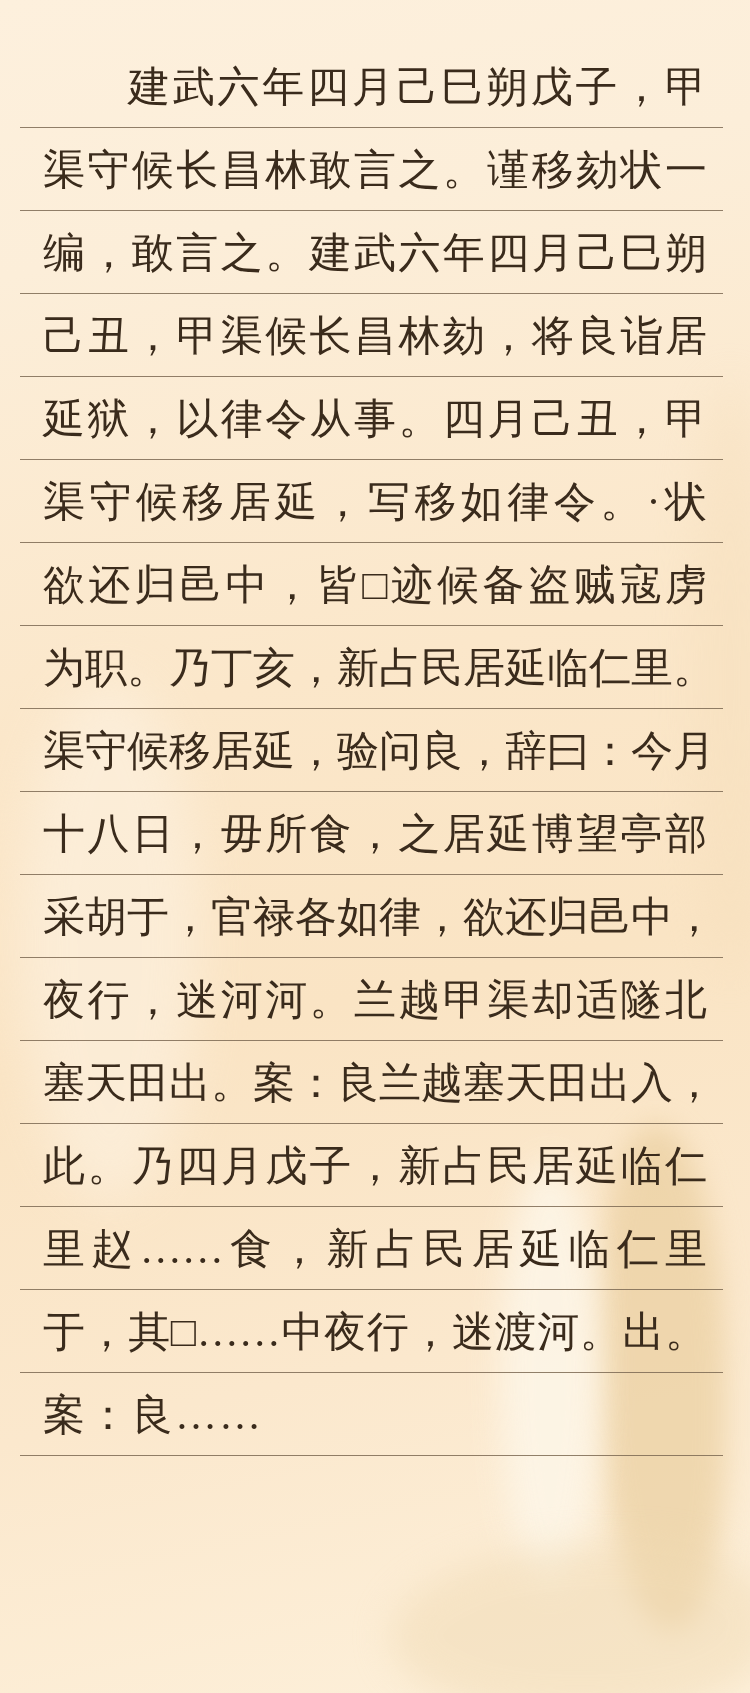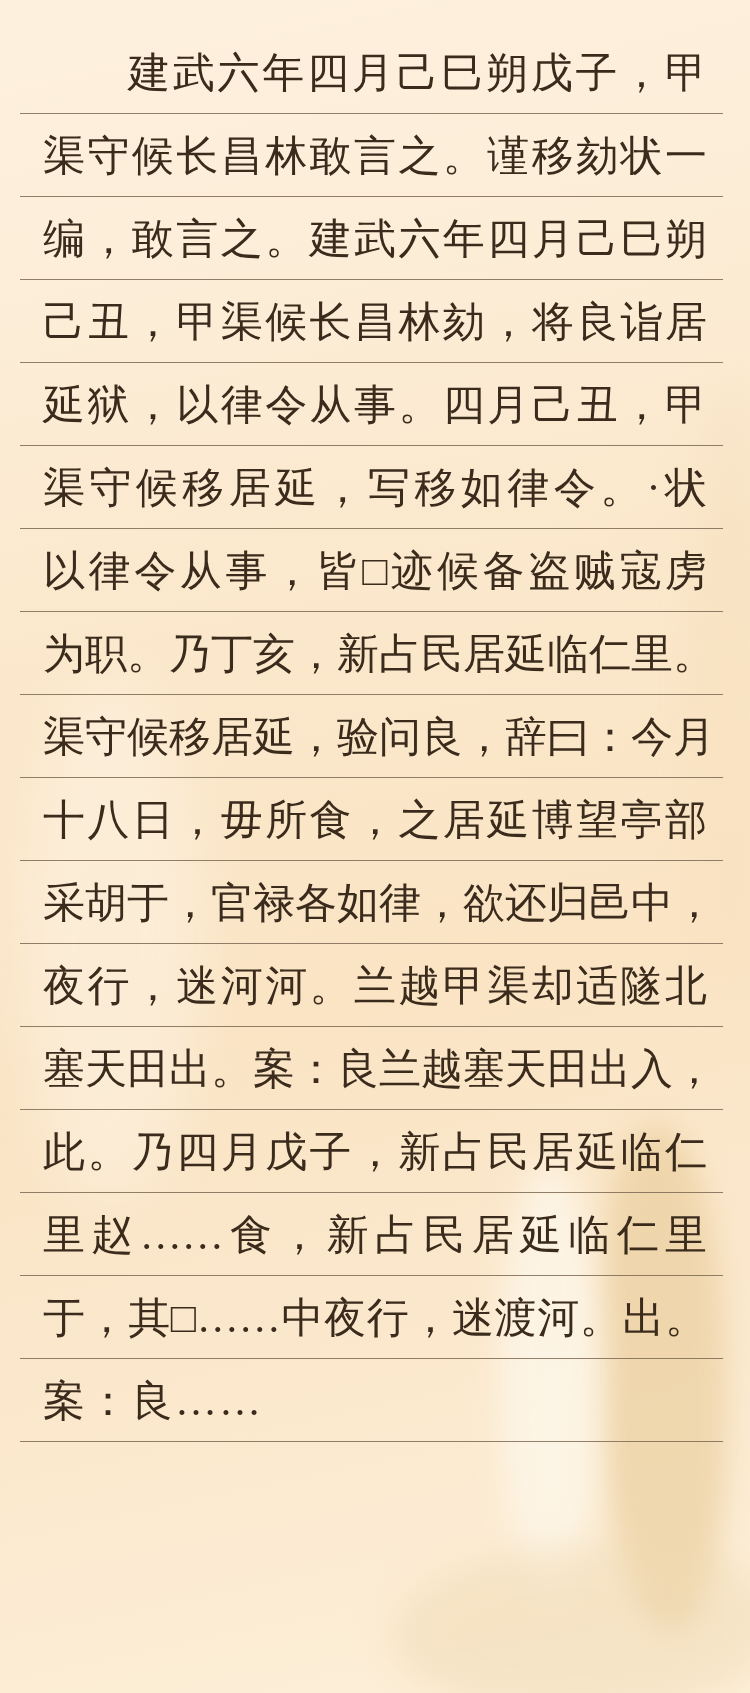--- a/index.html
+++ b/index.html
@@ -66,21 +66,21 @@
     left: 20px; top: 680px;
     width: 180px; height: 520px;
     background: #fdf3e4;
     border-radius: 50%;
     filter: blur(24px);
     opacity: 0.55;
   }
   .text-block {
     position: absolute;
     left: 20px;
-    top: 31px;
+    top: 45px;
     width: 703px;
   }
   .row {
     box-sizing: border-box;
     height: 83px;
     line-height: 84px;
     padding-left: 23px;
     padding-right: 16px;
     border-bottom: 1px solid rgba(125, 106, 83, 0.85);
     font-size: 42px;
@@ -108,21 +108,21 @@
   <div class="wm wm-light-left"></div>
   <div class="wm wm-bottom-wash"></div>
 
   <div class="text-block">
     <div class="row first"><span>建武六年四月己巳朔戊子，甲</span></div>
     <div class="row"><span>渠守候长昌林敢言之。谨移劾状一</span></div>
     <div class="row"><span>编，敢言之。建武六年四月己巳朔</span></div>
     <div class="row"><span>己丑，甲渠候长昌林劾，将良诣居</span></div>
     <div class="row"><span>延狱，以律令从事。四月己丑，甲</span></div>
     <div class="row"><span>渠守候移居延，写移如律令。·状</span></div>
-    <div class="row"><span>以律令从事，皆□迹候备盗贼寇虏</span></div>
+    <div class="row"><span>欲还归邑中，皆□迹候备盗贼寇虏</span></div>
     <div class="row"><span>为职。乃丁亥，新占民居延临仁里。</span></div>
     <div class="row"><span>渠守候移居延，验问良，辞曰：今月</span></div>
     <div class="row"><span>十八日，毋所食，之居延博望亭部</span></div>
     <div class="row"><span>采胡于，官禄各如律，欲还归邑中，</span></div>
     <div class="row"><span>夜行，迷河河。兰越甲渠却适隧北</span></div>
     <div class="row"><span>塞天田出。案：良兰越塞天田出入，</span></div>
     <div class="row"><span>此。乃四月戊子，新占民居延临仁</span></div>
     <div class="row"><span>里赵……食，新占民居延临仁里</span></div>
     <div class="row"><span>于，其□……中夜行，迷渡河。出。</span></div>
     <div class="row last"><span>案：良……</span></div>

